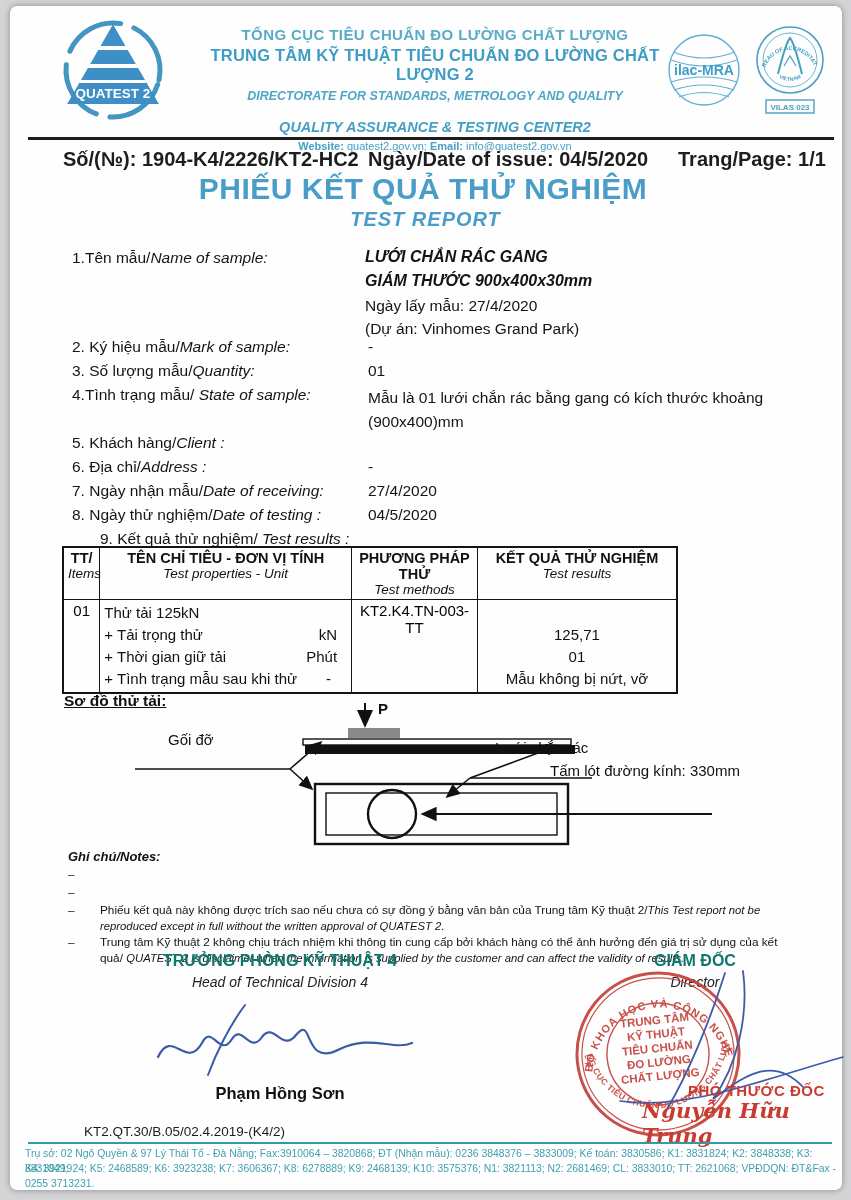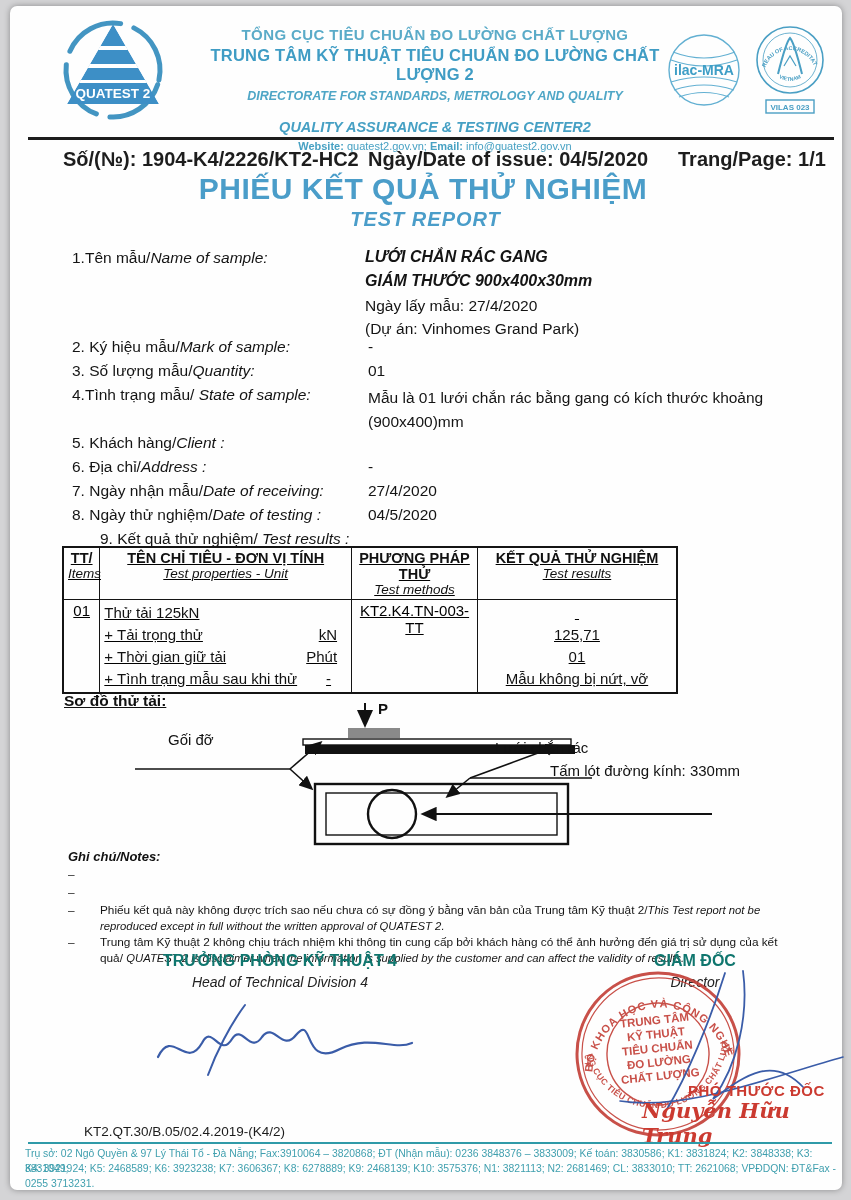--- a/index.html
+++ b/index.html
@@ -20,21 +20,21 @@
   .hdr5{font-size:11px;color:#47a1c3;}
   .hdr5 b{font-weight:bold;}
   .hline{background:#1d1d1d;height:2.5px;}
   .meta{font-size:20px;color:#1d1d1d;font-weight:bold;}
   .doc-title{font-size:30px;font-weight:bold;color:#4a9dc9;letter-spacing:.5px;}
   .doc-sub{font-size:20px;font-weight:600;font-style:italic;color:#4a9dc9;letter-spacing:1px;}
   .lbl{font-size:15.5px;color:#141414;white-space:nowrap;}
   .lbl i{font-style:italic;}
   .val{font-size:15.5px;color:#141414;}
   .valb{font-weight:bold;font-size:16px;font-style:italic;}
-  table.results{border-collapse:collapse;table-layout:fixed;width:616px;text-decoration:underline;}
+  table.results{border-collapse:collapse;table-layout:fixed;width:616px;}
   table.results th,table.results td{border:1.6px solid #141414;padding:2px 4px;vertical-align:top;}
   table.results{border:2.4px solid #141414;}
   .th-vi{display:block;font-size:14.5px;font-weight:600;color:#111;text-align:center;}
   .th-en{display:block;font-size:13.5px;font-style:italic;font-weight:500;color:#111;text-align:center;}
   .cell-line{display:flex;justify-content:space-between;font-size:15px;line-height:22px;color:#111;}
   .res-line{font-size:15px;line-height:22px;text-align:center;color:#111;}
   .notes-h{font-size:13px;font-weight:bold;font-style:italic;color:#111;}
   .note{font-size:11.8px;line-height:15.5px;color:#151515;}
   .note i{font-style:italic;font-size:11.3px;}
   .sig-title{font-size:16px;font-weight:bold;color:#0f766e;text-align:center;}
@@ -254,20 +254,21 @@
   <div class="abs sig-title" style="left:120px;top:946px;width:300px;">TRƯỞNG PHÒNG KỸ THUẬT 4</div>
   <div class="abs sig-sub" style="left:120px;top:968px;width:300px;">Head of Technical Division 4</div>
 
   <div class="abs sig-title" style="left:560px;top:946px;width:250px;">GIÁM ĐỐC</div>
   <div class="abs sig-sub" style="left:560px;top:968px;width:250px;">Director</div>
 
   <svg class="abs" style="left:140px;top:985px;" width="280" height="100" viewBox="0 0 280 100">
     <path d="M 95,14 C 80,34 66,62 58,84" fill="none" stroke="#3a5ca8" stroke-width="2" stroke-linecap="round"></path>
     <path d="M 8,66 C 22,36 36,80 52,52 C 62,32 70,68 82,48 C 92,32 100,64 112,46 C 124,30 132,62 146,44 C 164,22 152,78 190,58 C 220,43 244,60 262,52" fill="none" stroke="#3a5ca8" stroke-width="2.2" fill-opacity="0" stroke-linecap="round"></path>
   </svg>
+  <div class="abs sig-name" style="left:120px;top:1078px;width:300px;">Phạm Hồng Sơn</div>
 
   <svg class="abs" style="left:535px;top:962px;" width="230" height="172" viewBox="0 0 230 172" opacity="0.92">
     <g stroke="#c4423a" fill="none" transform="rotate(-6 113 86)">
       <circle cx="113" cy="86" r="81" stroke-width="3"></circle>
       <circle cx="113" cy="86" r="76" stroke-width="1.2"></circle>
       <circle cx="113" cy="86" r="51" stroke-width="1.4"></circle>
       <defs>
         <path id="stTop" d="M 46,96 A 68,68 0 0 1 180,96"></path>
         <path id="stBot" d="M 42,80 A 72,72 0 0 0 184,80"></path>
       </defs>

